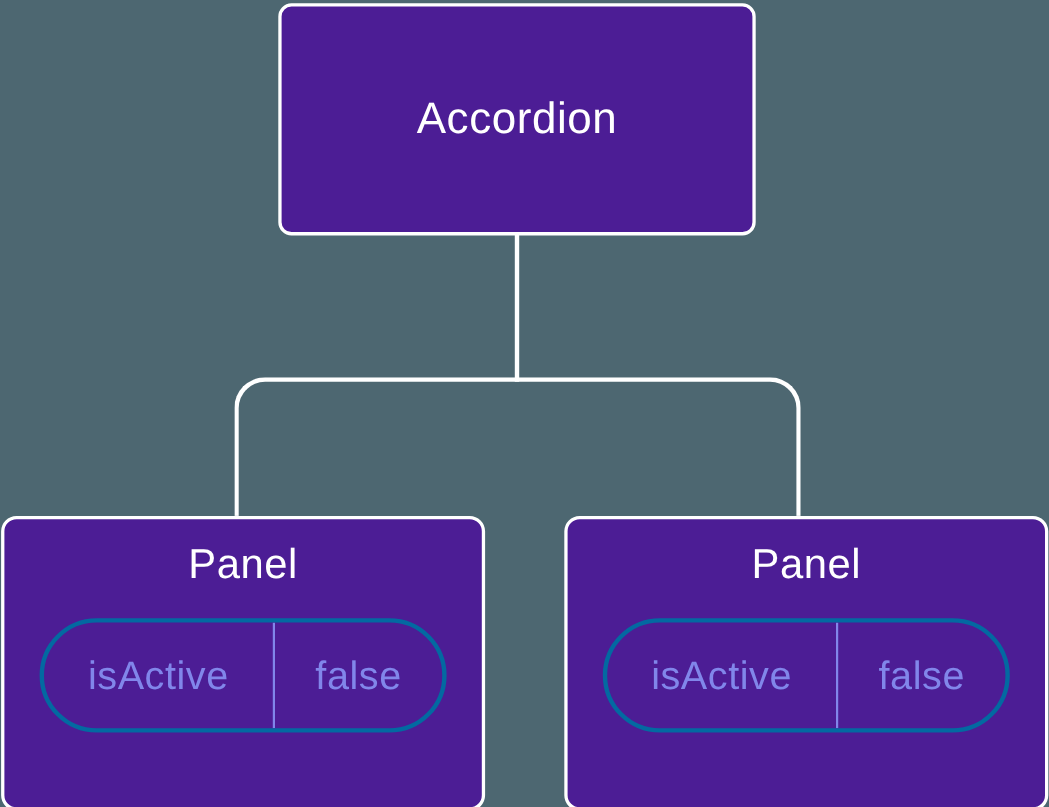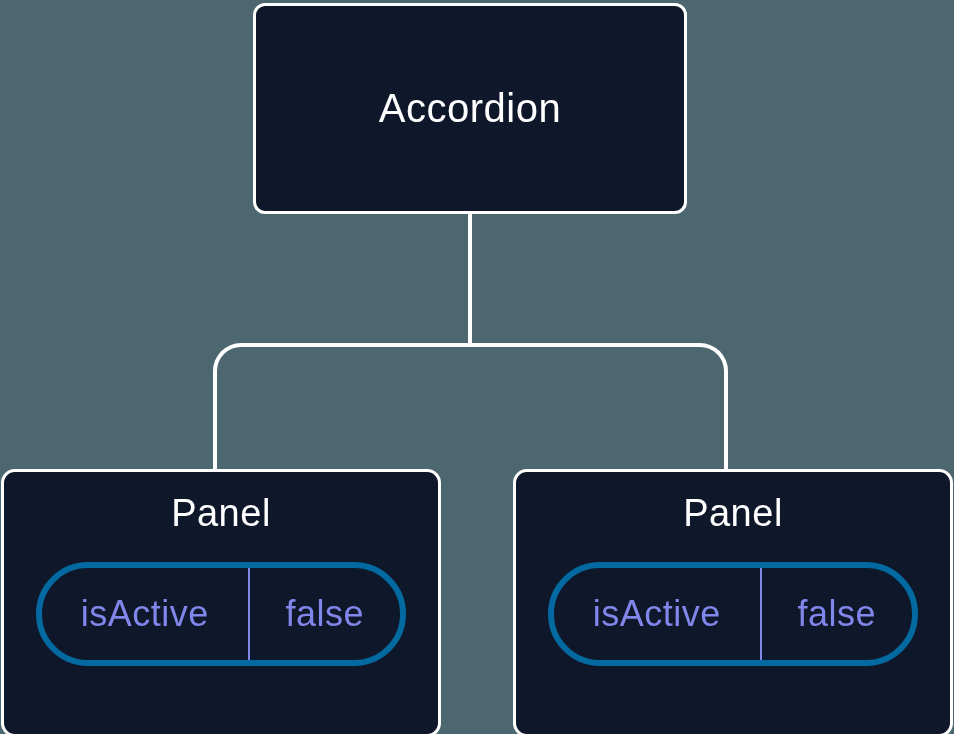--- a/index.html
+++ b/index.html
@@ -10,21 +10,21 @@
   .canvas {
     position: relative;
     width: 954px;
     height: 734px;
     background: #4d6771;
     overflow: hidden;
     font-family: "Liberation Sans", sans-serif;
   }
   .node {
     position: absolute;
-    background: #0f172a;
+    background: #4c1d95;
     border: 3px solid #ffffff;
     box-sizing: border-box;
   }
   .root-node {
     left: 253px;
     top: 3px;
     width: 434px;
     height: 211px;
     border-radius: 12px;
     display: flex;
@@ -74,21 +74,21 @@
     font-size: 38px;
     font-weight: 500;
     line-height: 46px;
     letter-spacing: 0.5px;
   }
   .state-pill {
     margin-top: 26px;
     width: 370px;
     height: 104px;
     box-sizing: border-box;
-    border: 6px solid #0369a1;
+    border: 4px solid #0369a1;
     border-radius: 52px;
     display: flex;
     overflow: hidden;
   }
   .pill-cell {
     display: flex;
     align-items: center;
     justify-content: center;
     color: #8186ea;
     font-size: 36px;

